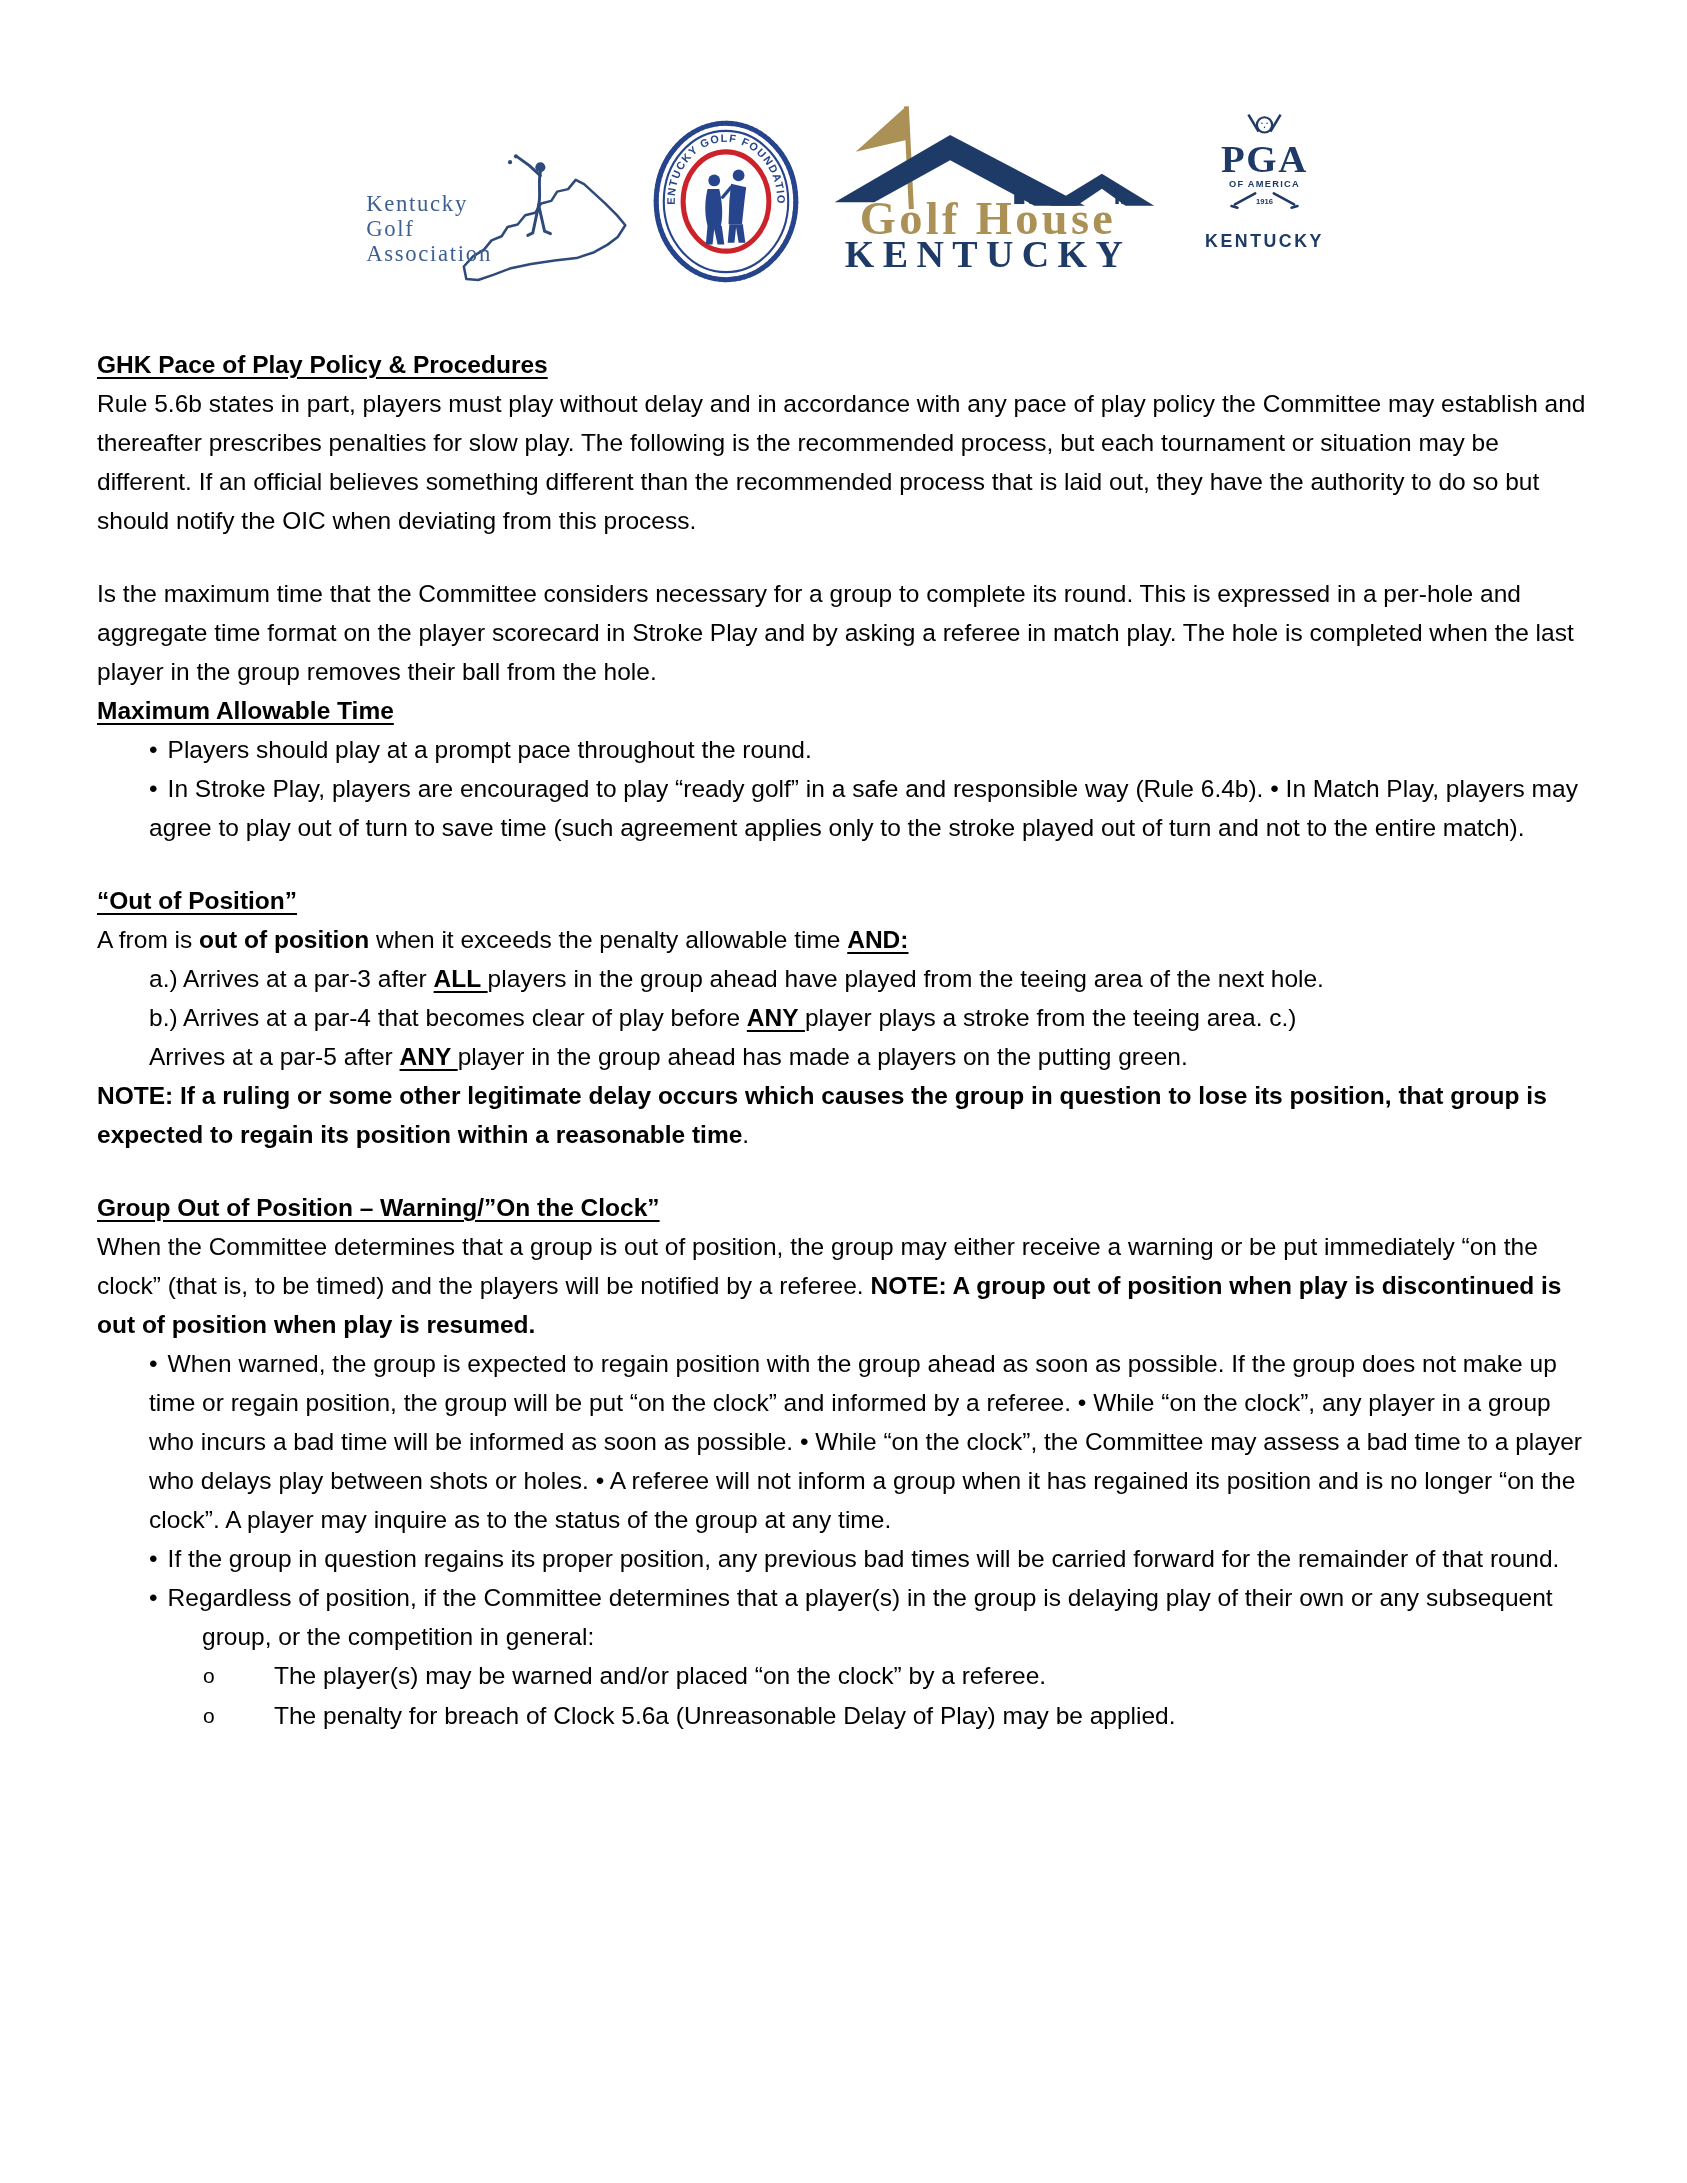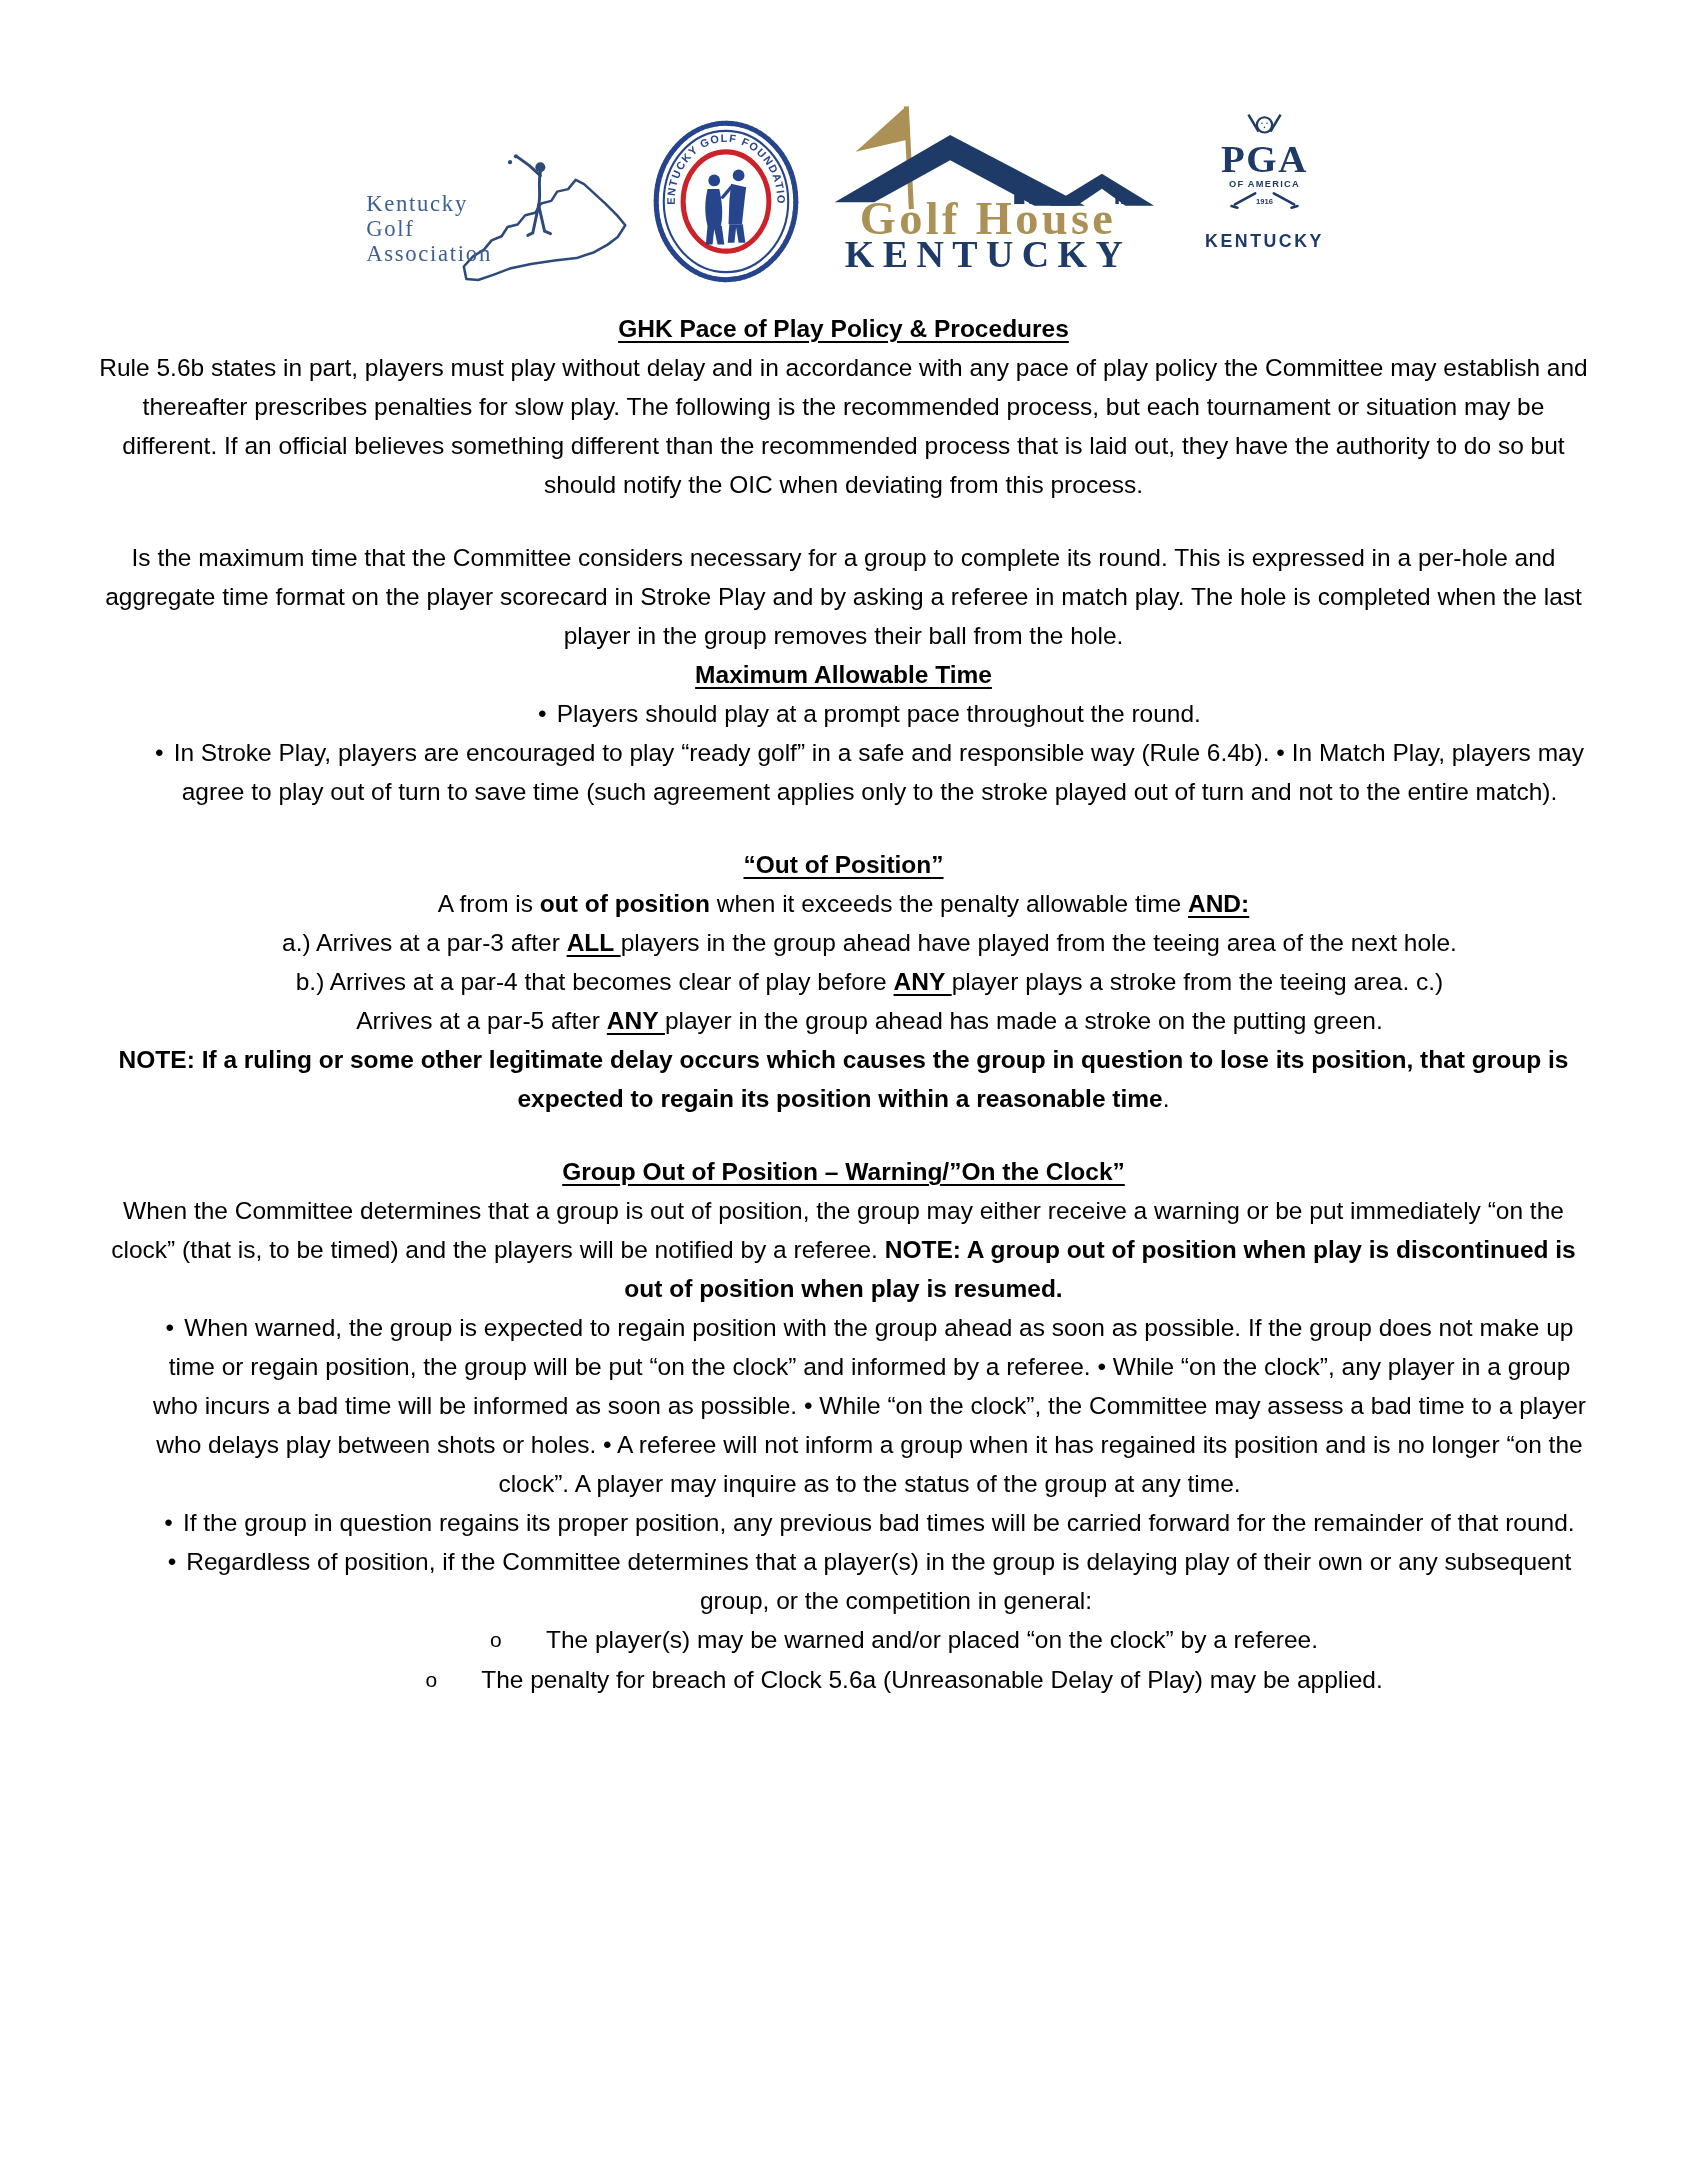--- a/index.html
+++ b/index.html
@@ -10,21 +10,21 @@
     overflow:hidden;
   }
   .header{
     display:flex;justify-content:center;align-items:flex-end;
     margin-top:112px;height:173px;
   }
   .logo{flex:0 0 auto;}
   .logo-kgf{margin-left:6.7px;}
   .logo-gh{margin-left:22px;margin-bottom:15px;}
   .logo-pga{margin-left:46px;margin-bottom:30px;}
-  .doc{padding:0 97px;margin-top:24px;text-align:center;}
+  .doc{padding:0 97px;margin-top:60px;}
   .blk{margin:0;}
   .spacer{height:34px;}
   .b{font-weight:700;}
   .i{}
   .u{text-decoration:underline;text-decoration-thickness:2.1px;text-underline-offset:4.2px;}
   .item,.bullet{padding-left:52px;}
   .bullet-deep{padding-left:105px;text-indent:-53px;}
   .circle{padding-left:190px;text-indent:-42px;}
   .marker-bullet{margin-right:10px;}
   .marker-circle{display:inline-block;font-size:21px;margin-right:29px;transform:translateY(-0.8px);}
@@ -118,21 +118,21 @@
     <div class="blk spacer"></div>
     <div class="blk para"><span class="">Is the maximum time that the Committee considers necessary for a group to complete its round. This is expressed in a per-hole and aggregate time format on the player scorecard in Stroke Play and by asking a referee in match play. The hole is completed when the last player in the group removes their ball from the hole.</span></div>
     <div class="blk heading"><span class="b u">Maximum Allowable Time</span></div>
     <div class="blk bullet"><span class="marker-bullet">•</span><span class="">Players should play at a prompt pace throughout the round.</span></div>
     <div class="blk bullet"><span class="marker-bullet">•</span><span class="">In Stroke Play, players are encouraged to play “ready golf” in a safe and responsible way (Rule 6.4b). • In Match Play, players may agree to play out of turn to save time (such agreement applies only to the stroke played out of turn and not to the entire match).</span></div>
     <div class="blk spacer"></div>
     <div class="blk heading"><span class="b u">“Out of Position”</span></div>
     <div class="blk para"><span class="">A from is </span><span class="b i">out of position</span><span class=""> when it exceeds the penalty allowable time </span><span class="b i u">AND:</span></div>
     <div class="blk item"><span class="">a.) Arrives at a par-3 after </span><span class="b i u">ALL </span><span class="">players in the group ahead have played from the teeing area of the next hole.</span></div>
     <div class="blk item"><span class="">b.) Arrives at a par-4 that becomes clear of play before </span><span class="b i u">ANY </span><span class="">player plays a stroke from the teeing area. c.)</span></div>
-    <div class="blk item"><span class="">Arrives at a par-5 after </span><span class="b i u">ANY </span><span class="">player in the group ahead has made a stroke on the putting green.</span></div>
+    <div class="blk item"><span class="">Arrives at a par-5 after </span><span class="b i u">ANY </span><span class="">player in the group ahead has made a players on the putting green.</span></div>
     <div class="blk para"><span class="b i">NOTE: If a ruling or some other legitimate delay occurs which causes the group in question to lose its position, that group is expected to regain its position within a reasonable time</span><span class="">.</span></div>
     <div class="blk spacer"></div>
     <div class="blk heading"><span class="b u">Group Out of Position – Warning/”On the Clock”</span></div>
     <div class="blk para"><span class="">When the Committee determines that a group is out of position, the group may either receive a warning or be put immediately “on the clock” (that is, to be timed) and the players will be notified by a referee. </span><span class="b i">NOTE: A group out of position when play is discontinued is out of position when play is resumed.</span></div>
     <div class="blk bullet"><span class="marker-bullet">•</span><span class="">When warned, the group is expected to regain position with the group ahead as soon as possible. If the group does not make up time or regain position, the group will be put “on the clock” and informed by a referee. • While “on the clock”, any player in a group who incurs a bad time will be informed as soon as possible. • While “on the clock”, the Committee may assess a bad time to a player who delays play between shots or holes. • A referee will not inform a group when it has regained its position and is no longer “on the clock”. A player may inquire as to the status of the group at any time.</span></div>
     <div class="blk bullet-deep"><span class="marker-bullet">•</span><span class="">If the group in question regains its proper position, any previous bad times will be carried forward for the remainder of that round.</span></div>
     <div class="blk bullet-deep"><span class="marker-bullet">•</span><span class="">Regardless of position, if the Committee determines that a player(s) in the group is delaying play of their own or any subsequent group, or the competition in general:</span></div>
     <div class="blk circle"><span class="marker-circle">o</span><span class="">The player(s) may be warned and/or placed “on the clock” by a referee.</span></div>
     <div class="blk circle"><span class="marker-circle">o</span><span class="">The penalty for breach of Clock 5.6a (Unreasonable Delay of Play) may be applied.</span></div>
   </div>

